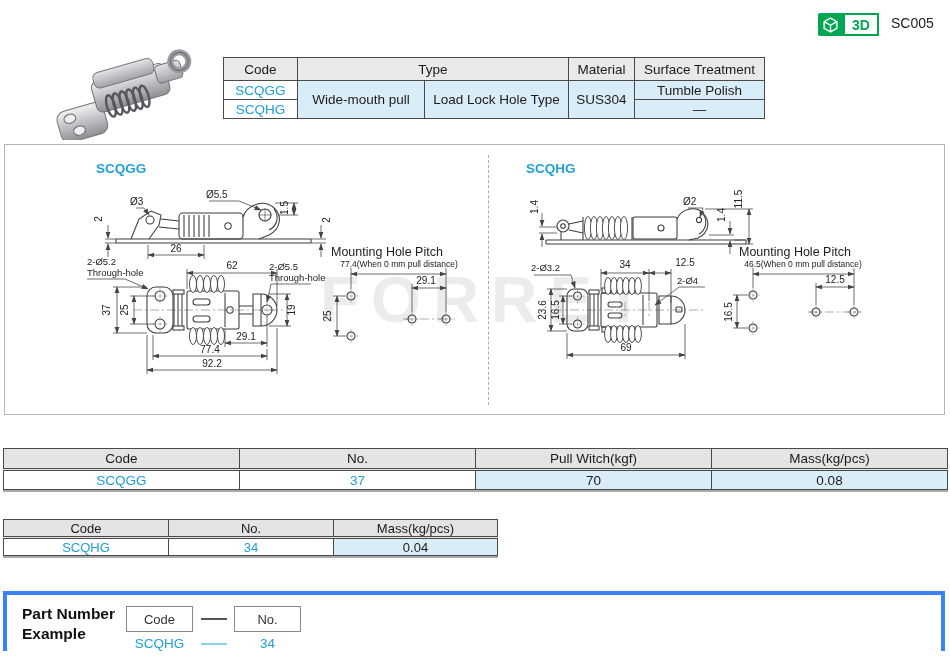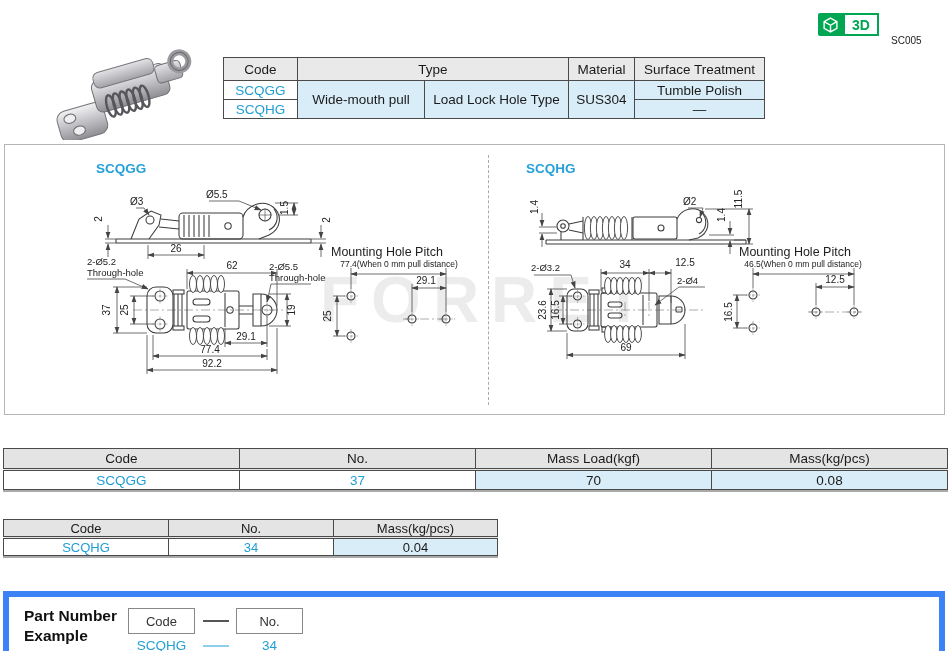--- a/index.html
+++ b/index.html
@@ -6,21 +6,21 @@
   body { background:#fff; font-family:"Liberation Sans", sans-serif; }
   .page { position:relative; width:950px; height:651px; background:#fff; color:#1a1a1a; overflow:hidden; }
 
   
   .badge-3d { position:absolute; left:818px; top:13px; display:flex; height:23px; }
   .badge-cube { width:25px; height:23px; background:#00a651; border-radius:2px 0 0 2px;
                 display:flex; align-items:center; justify-content:center; }
   .badge-text { width:36px; height:23px; background:#fff; border:2px solid #00a651;
                 color:#00a651; font-weight:bold; font-size:14px;
                 display:flex; align-items:center; justify-content:center; }
-  .part-code { position:absolute; left:891px; top:15px; font-size:10px; color:#222;margin-top:20px; }
+  .part-code { position:absolute; left:891px; top:15px; font-size:14px; color:#222; }
 
   
   .photo { position:absolute; left:35px; top:40px; }
 
   
   table { border-collapse:collapse; }
   .spec-table { position:absolute; left:223px; top:57px; font-size:13.5px; text-align:center;
                 table-layout:fixed; }
   .spec-table th, .spec-table td { border:1px solid #4a4a4a; font-weight:normal; overflow:hidden; }
   .spec-table .hdr { background:#e9e9e9; height:23px; }
@@ -51,21 +51,21 @@
   .t-wrap { position:absolute; border-bottom:2px solid #aaa; }
   .data-table { font-size:13.5px; text-align:center; table-layout:fixed; }
   .data-table th { border:1px solid #4a4a4a; border-bottom:3px double #4a4a4a;
                    background:#e4e4e4; font-weight:normal; }
   .data-table td { border:1px solid #4a4a4a; }
   .t1 { width:944px; } .t1 th { height:21px; } .t1 td { height:20px; }
   .t2 { width:494px; font-size:13px; } .t2 th { height:18px; } .t2 td { height:18px; }
 
   
   .pn-box { position:absolute; left:3px; top:591px; width:942px; height:67px;
-            border:6px solid #3b82f6; background:#fff; }
+            border:4px solid #3b82f6; background:#fff; }
   .pn-title { position:absolute; left:15px; top:9px; width:115px; font-size:15.5px;
               font-weight:bold; line-height:1.3; color:#111; }
   .pn-cell { position:absolute; top:11px; width:67px; height:26px; border:1px solid #888;
              font-size:13px; color:#333; display:flex; align-items:center; justify-content:center; }
   .pn-code { left:119px; } .pn-no { left:227px; }
   .pn-dash { position:absolute; left:194px; top:23px; width:26px; border-top:2px solid #555; }
   .pn-val { position:absolute; top:41px; width:67px; text-align:center; font-size:13.5px;
             color:#219ed6; }
   .pn-val-code { left:119px; } .pn-val-no { left:227px; }
   .pn-dash-blue { position:absolute; left:194px; top:48px; width:26px; border-top:2px solid #8ecdeb; }
@@ -410,21 +410,21 @@
       <colgroup>
           <col style="width:236px">
           <col style="width:236px">
           <col style="width:236px">
           <col style="width:236px">
         </colgroup>
       <tbody>
           <tr>
         <th>Code</th>
         <th>No.</th>
-        <th>Mass Load(kgf)</th>
+        <th>Pull Witch(kgf)</th>
         <th>Mass(kg/pcs)</th>
       </tr>
       <tr>
         <td class="code-link">SCQGG</td>
         <td class="code-link">37</td>
         <td class="cell-blue">70</td>
         <td class="cell-blue">0.08</td>
       </tr>
     </tbody>
       </table>

